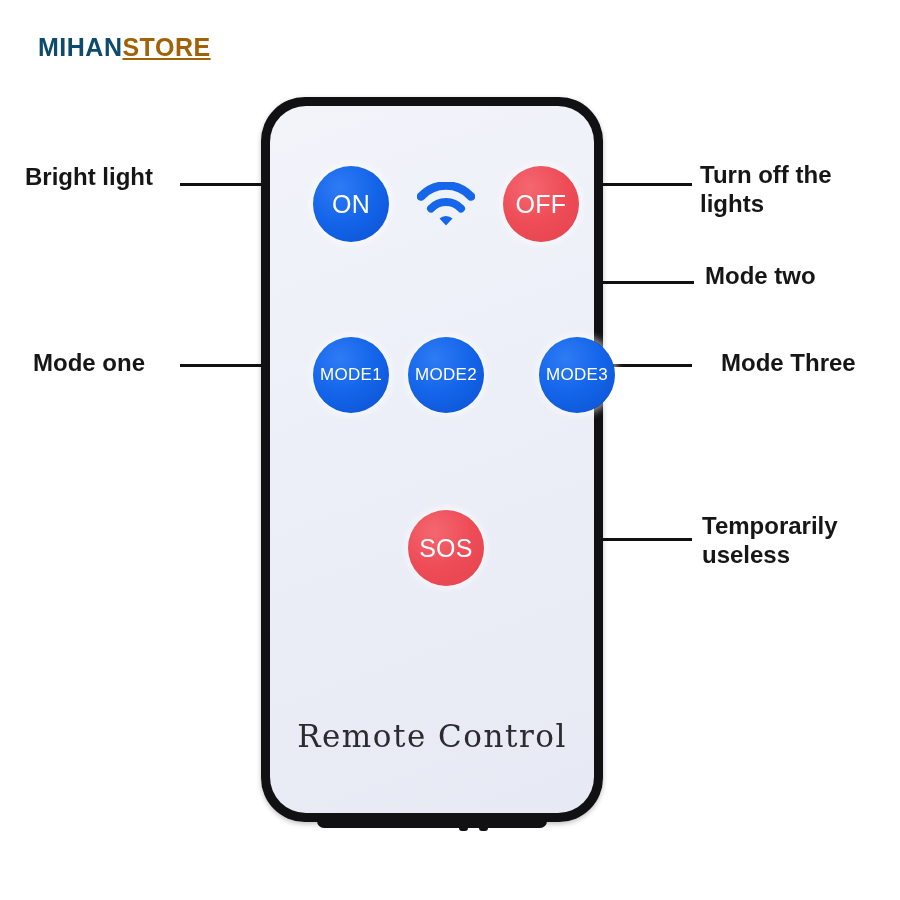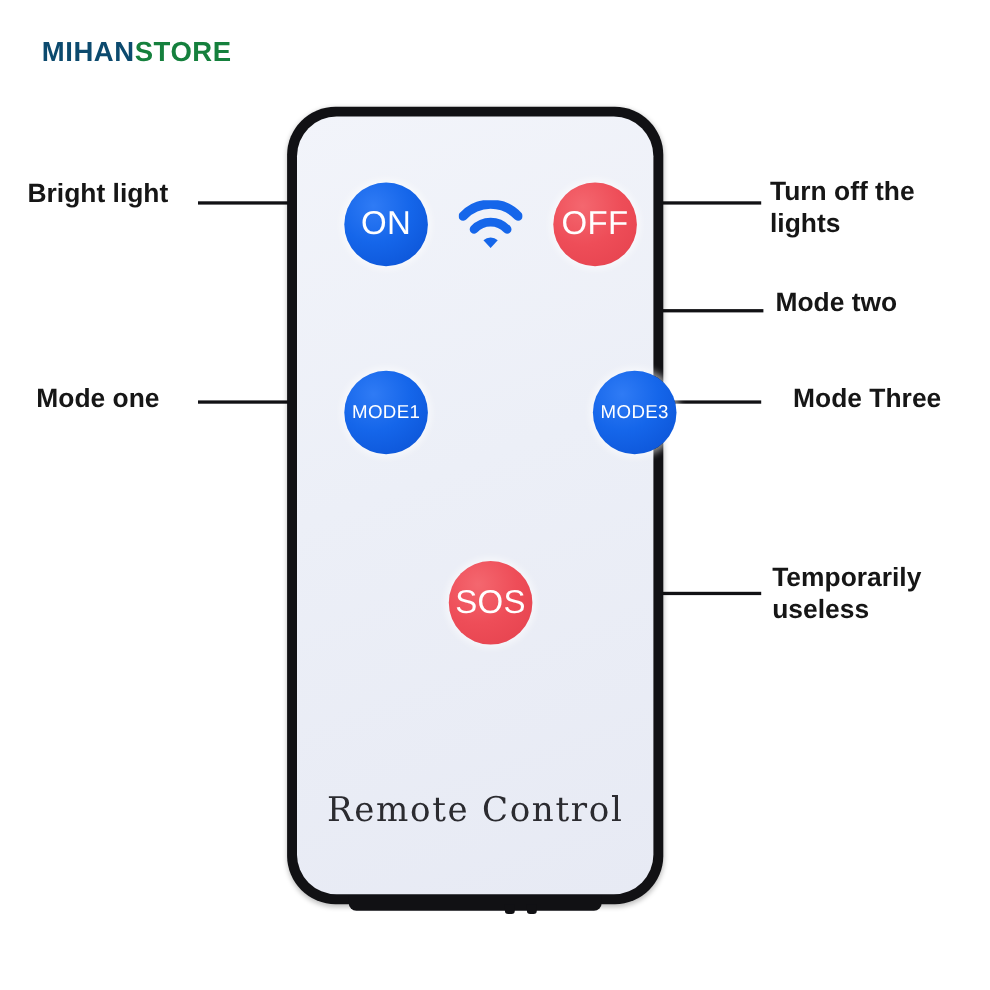--- a/index.html
+++ b/index.html
@@ -20,21 +20,21 @@
   #logo {
     position: absolute;
     left: 38px;
     top: 33px;
     font-size: 25px;
     font-weight: 600;
     letter-spacing: 0.5px;
     white-space: nowrap;
   }
   #logo .part-a { color: #0c4a6e; }
-  #logo .part-b { color: #15803d; }
+  #logo .part-b { color: #a16207; text-decoration: underline; }
 
   
   #remote {
     position: absolute;
     left: 261px;
     top: 97px;
     width: 342px;
     height: 725px;
     border-radius: 44px;
     background: #111114;
@@ -83,21 +83,21 @@
     user-select: none;
     box-shadow: 0 0 7px 3px rgba(255,255,255,0.55);
   }
   .btn.blue {
     background: radial-gradient(circle at 35% 28%, #2f7bf5 0%, #1566ea 45%, #0a50d2 100%);
   }
   .btn.red {
     background: radial-gradient(circle at 35% 28%, #f4676f 0%, #ee4d58 48%, #e4414d 100%);
   }
   .btn .lbl { pointer-events: none; }
-  .btn-big   { font-size: 30px; text-align: center; }
+  .btn-big   { font-size: 25px; text-align: center; }
   .btn-small { font-size: 17px; }
 
   #btn-on    { left: 43px;  top: 60px; }
   #btn-off   { left: 233px; top: 60px; }
   #btn-mode1 { left: 43px;  top: 231px; }
   #btn-mode2 { left: 138px; top: 231px; }
   #btn-mode3 { left: 233px; top: 231px; margin-left: 36px; }
   #btn-sos   { left: 138px; top: 404px; }
 
   
@@ -192,20 +192,23 @@
         </svg>
       </div>
 
       <div class="btn red" id="btn-off">
         <span class="lbl btn-big">OFF</span>
       </div>
 
       <div class="btn blue" id="btn-mode1">
         <span class="lbl btn-small">MODE1</span>
       </div>
+      <div class="btn blue" id="btn-mode2">
+        <span class="lbl btn-small">MODE2</span>
+      </div>
       <div class="btn blue" id="btn-mode3">
         <span class="lbl btn-small">MODE3</span>
       </div>
 
       <div class="btn red" id="btn-sos">
         <span class="lbl btn-big">SOS</span>
       </div>
 
       <div id="remote-wordmark">Remote Control</div>
     </div>

